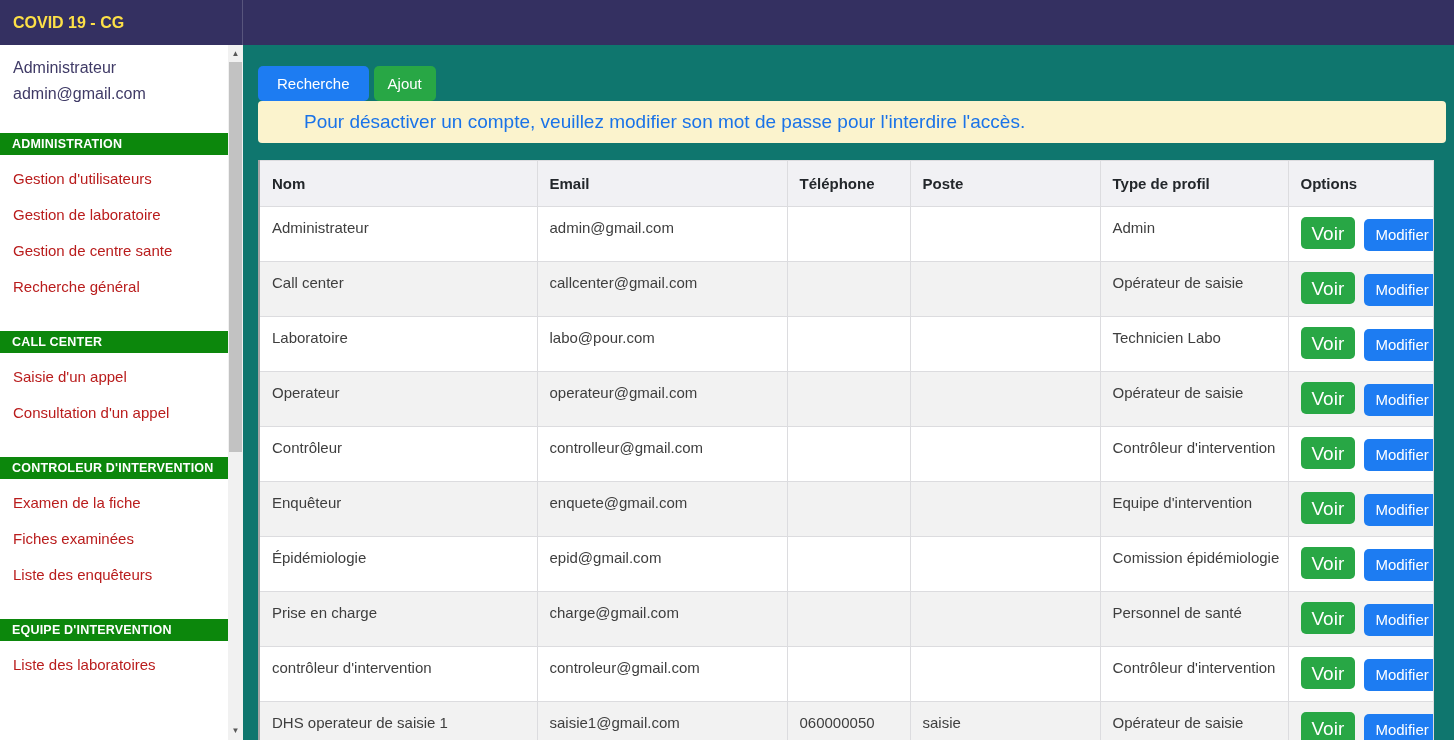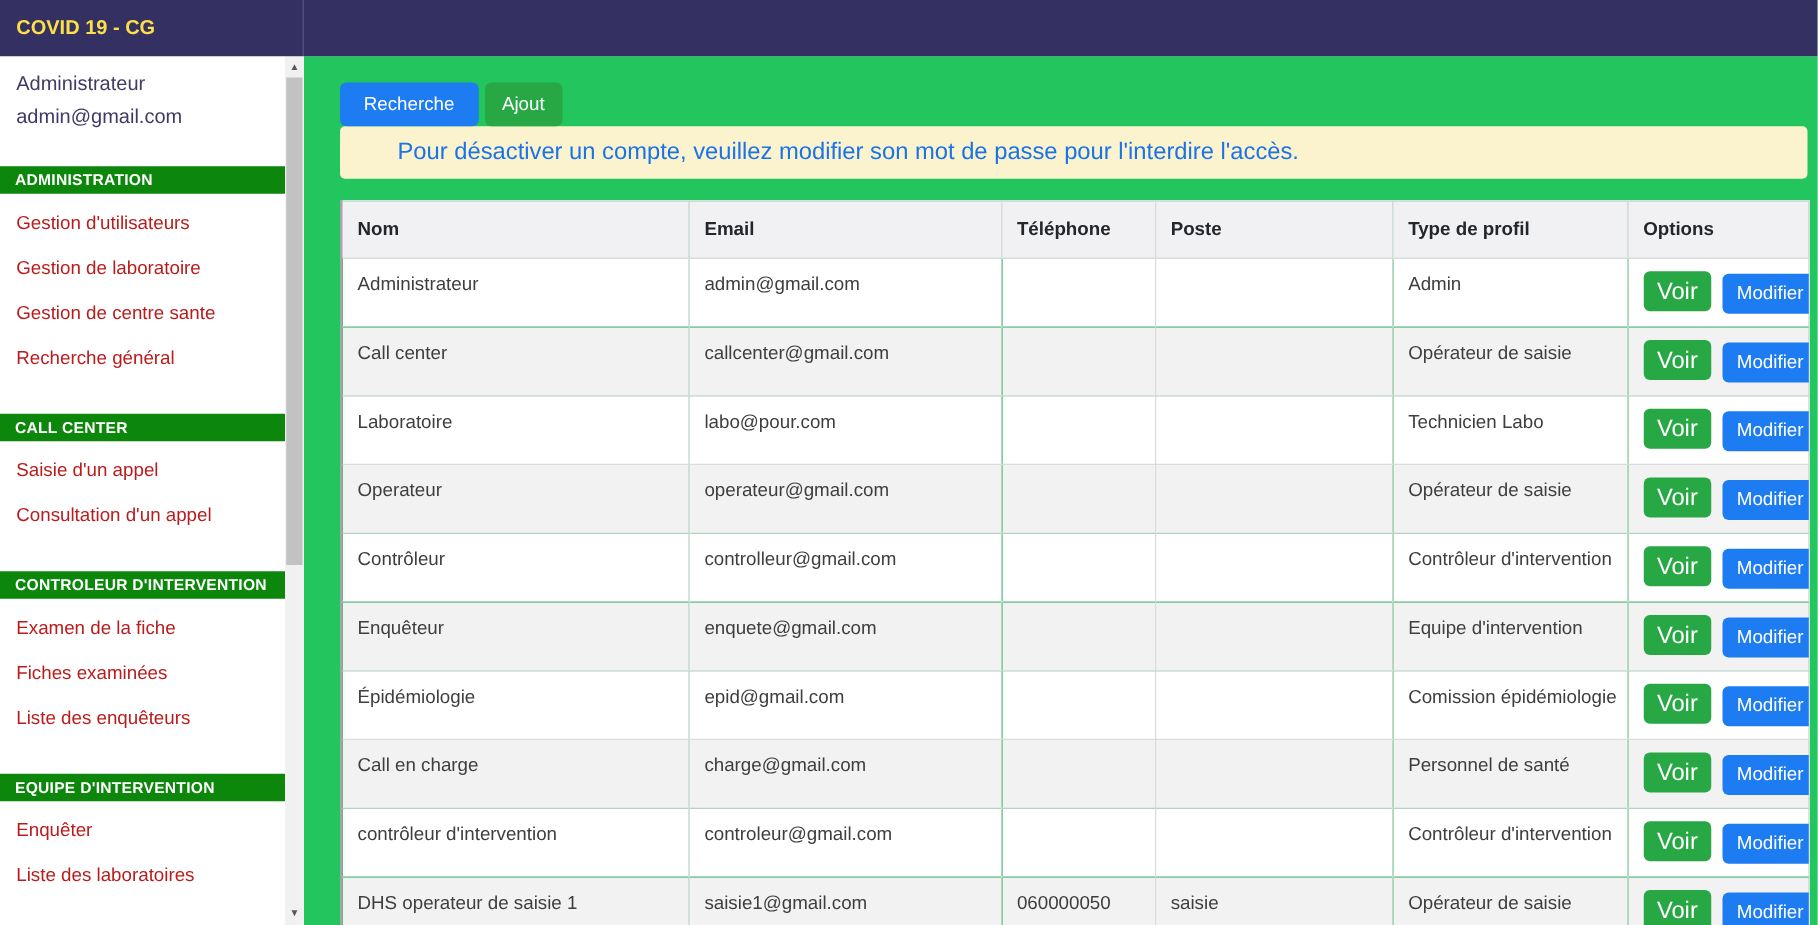--- a/index.html
+++ b/index.html
@@ -31,21 +31,21 @@
     background:#f1f1f1; }
   .scroll-arrow { position:absolute; left:0; width:15px; height:14px; color:#585858;
     font-size:8px; text-align:center; line-height:14px; }
   .scroll-arrow.up { top:2px; }
   .scroll-arrow.down { bottom:2px; }
   .scroll-thumb { position:absolute; left:1px; top:17px; width:13px; height:390px;
     background:#c2c2c2; }
 
   
   .main { position:absolute; top:45px; left:243px; width:1211px; height:695px;
-    background:#22c55e; overflow:hidden; padding:21px 8px 0 29px; }
+    background:#0f766e; overflow:hidden; padding:21px 8px 0 15px; }
 
   .toolbar { display:flex; gap:5px; }
   .btn { border:none; border-radius:5px; color:#ffffff; font-size:15px;
     font-family:inherit; cursor:pointer; }
   .btn-primary { background:#1d7cf2; }
   .btn-success { background:#28a745; }
   .toolbar .btn-primary { padding:8px 19px; height:35px; }
   .toolbar .btn-success { padding:8px 14px; height:35px; }
 
   .alert { height:42px; background:#fbf3cd; border-radius:4px;
@@ -109,21 +109,20 @@
     <div class="side-item">Examen de la fiche</div>
             <div class="side-item">Fiches examinées</div>
             <div class="side-item">Liste des enquêteurs</div>
           </div>
   </div>
 
   <div>
     <div class="section-header">EQUIPE D'INTERVENTION</div>
     <div class="section-items">
 
-    <div class="side-item">Enquêter</div>
             <div class="side-item">Liste des laboratoires</div>
           </div>
   </div>
 </nav>
   </div>
 
   <div class="side-scrollbar">
     <div class="scroll-arrow up">▲</div>
     <div class="scroll-thumb"></div>
     <div class="scroll-arrow down">▼</div>
@@ -237,21 +236,21 @@
     <td></td>
     <td></td>
     <td>Comission épidémiologie</td>
     <td class="options">
       <button class="btn-voir">Voir</button>
       <button class="btn-modifier">Modifier</button>
     </td>
   </tr>
 
   <tr>
-    <td>Call en charge</td>
+    <td>Prise en charge</td>
     <td>charge@gmail.com</td>
     <td></td>
     <td></td>
     <td>Personnel de santé</td>
     <td class="options">
       <button class="btn-voir">Voir</button>
       <button class="btn-modifier">Modifier</button>
     </td>
   </tr>
 

